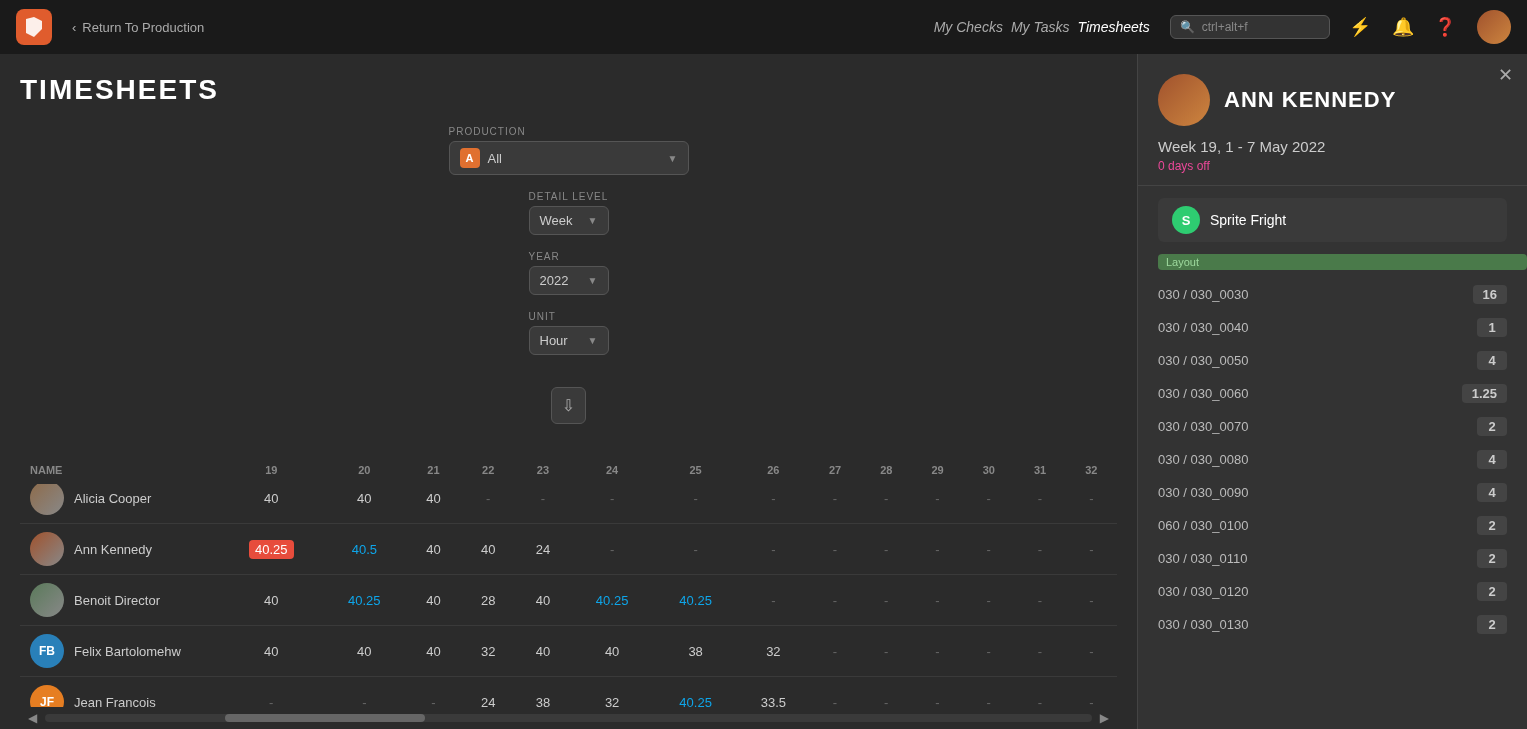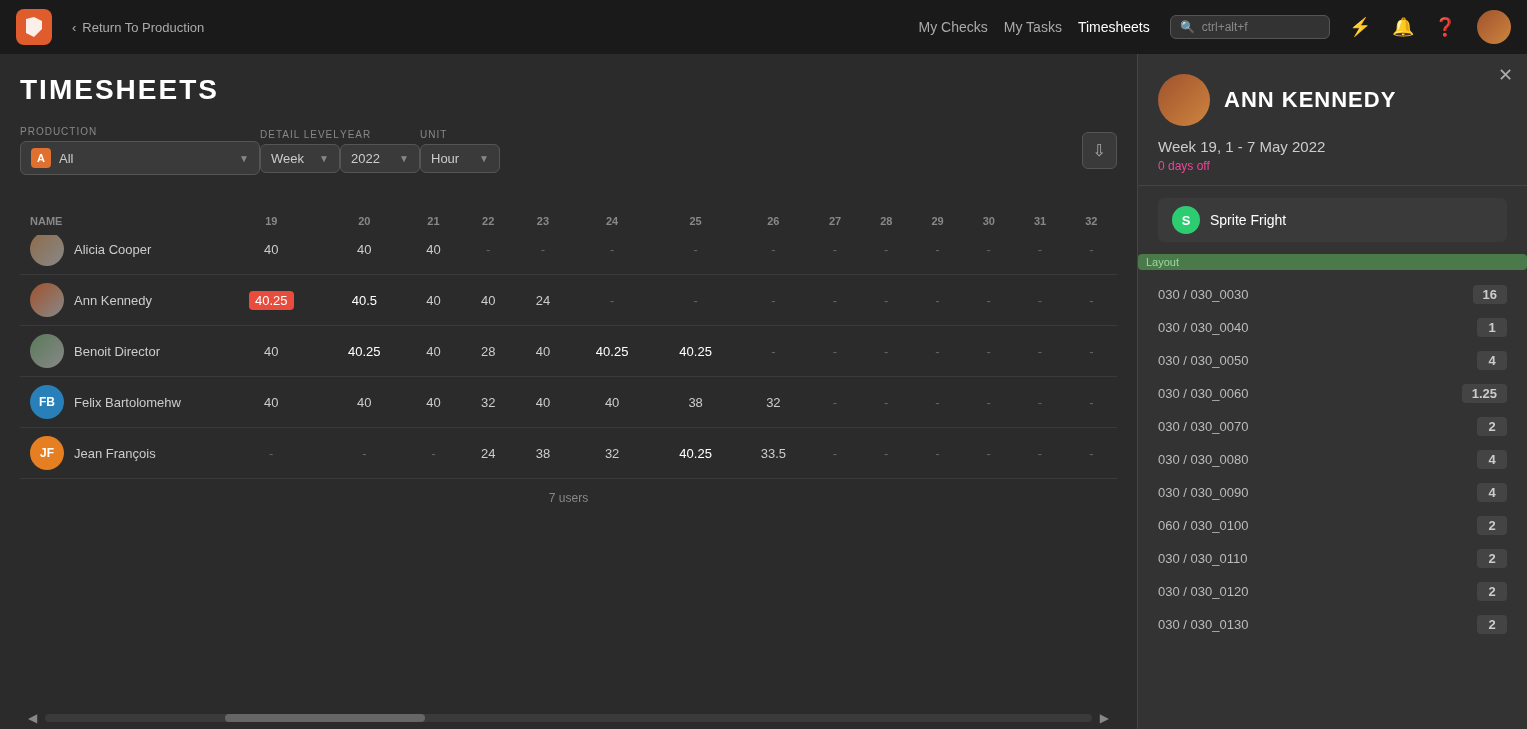--- a/index.html
+++ b/index.html
@@ -6,39 +6,39 @@
     body { background: #2b2b2b; color: #ccc; font-family: 'Segoe UI', Arial, sans-serif; font-size: 13px; height: 729px; overflow: hidden; }
 
     
     .topnav {
       display: flex; align-items: center; background: #1a1a1a; height: 54px; padding: 0 16px; gap: 20px;
     }
     .topnav .logo { width: 36px; height: 36px; background: #e05c2d; border-radius: 8px; display: flex; align-items: center; justify-content: center; flex-shrink: 0; }
     .topnav .logo svg { width: 24px; height: 24px; }
     .topnav .back-btn { display: flex; align-items: center; gap: 6px; color: #aaa; cursor: pointer; font-size: 13px; }
     .topnav .spacer { flex: 1; }
-    .topnav .nav-links { display: flex; gap: 16px; }
+    .topnav .nav-links { display: flex; gap: 8px; font-style: italic; }
     .topnav .nav-link { color: #aaa; cursor: pointer; font-size: 14px; }
     .topnav .nav-link.active { color: #fff; }
     .topnav .search-box {
       display: flex; align-items: center; background: #333; border: 1px solid #555; border-radius: 6px;
       padding: 4px 10px; gap: 6px; color: #888; font-size: 12px; width: 160px;
     }
     .topnav .icon-btn { color: #aaa; cursor: pointer; font-size: 18px; }
     .topnav .avatar-top { width: 34px; height: 34px; border-radius: 50%; background: #888; overflow: hidden; flex-shrink: 0; }
 
     
     .main-container { display: flex; height: calc(729px - 54px); }
 
     
     .left-panel { flex: 1; overflow: hidden; display: flex; flex-direction: column; padding: 20px 20px 0 20px; }
     .page-title { font-size: 28px; font-weight: bold; color: #fff; letter-spacing: 2px; margin-bottom: 20px; }
 
     
-    .filters-row { display: flex; align-items: center; margin-bottom: 20px; flex-wrap: nowrap; }
+    .filters-row { display: flex; align-items: center; gap: 16px; margin-bottom: 20px; flex-wrap: nowrap; flex-direction: column; }
     .filter-group { display: flex; flex-direction: column; gap: 4px; }
     .filter-label { font-size: 10px; color: #888; letter-spacing: 1px; text-transform: uppercase; }
     .filter-select {
       display: flex; align-items: center; background: #3a3a3a; border: 1px solid #555; border-radius: 6px;
       padding: 6px 10px; gap: 8px; cursor: pointer; color: #ccc; font-size: 13px; min-width: 80px;
     }
     .filter-select .chevron { margin-left: auto; color: #888; font-size: 10px; }
     .production-select { min-width: 240px; }
     .prod-avatar { width: 20px; height: 20px; border-radius: 4px; background: #e07030; display: inline-flex; align-items: center; justify-content: center; color: #fff; font-size: 11px; font-weight: bold; flex-shrink: 0; }
     .filter-spacer { flex: 1; }
@@ -54,21 +54,21 @@
       background: #2b2b2b; color: #888; font-size: 11px; text-transform: uppercase;
       padding: 8px 10px; text-align: center; border-bottom: 1px solid #444; position: sticky; top: 12px; z-index: 2;
     }
     thead th.name-col { text-align: left; width: 200px; }
     tbody tr { border-bottom: 1px solid #3a3a3a; }
     tbody td { padding: 10px 10px; text-align: center; color: #ccc; font-size: 13px; }
     tbody tr td:first-child { text-align: right; }
     .user-avatar { width: 34px; height: 34px; border-radius: 50%; background: #555; overflow: hidden; flex-shrink: 0; }
     .avatar-initials { width: 34px; height: 34px; border-radius: 50%; display: flex; align-items: center; justify-content: center; font-size: 12px; font-weight: bold; color: #fff; flex-shrink: 0; }
     .cell-highlight-red { background: #e74c3c; color: #fff; border-radius: 4px; padding: 2px 6px; display: inline-block; }
-    .cell-red { color: #ffffff; }
+    .cell-red { color: #0ea5e9; }
     .cell-dash { color: #666; }
     .footer-row { text-align: center; padding: 12px; color: #888; font-size: 12px; }
 
     
     .scroll-bar-row { display: flex; align-items: center; background: #2b2b2b; padding: 4px 0; }
     .scroll-arrow { color: #888; cursor: pointer; padding: 0 8px; font-size: 12px; }
     .scroll-track { flex: 1; height: 8px; background: #3a3a3a; border-radius: 4px; position: relative; }
     .scroll-thumb { width: 200px; height: 8px; background: #666; border-radius: 4px; position: absolute; left: 180px; }
 
     
@@ -84,21 +84,21 @@
     .right-week { font-size: 15px; color: #ccc; margin-bottom: 4px; }
     .right-days-off { font-size: 12px; color: #ec4899; }
 
     .production-badge {
       display: flex; align-items: center; gap: 10px; background: #3a3a3a; border-radius: 6px;
       padding: 8px 14px; margin: 12px 20px;
     }
     .prod-badge-icon { width: 28px; height: 28px; border-radius: 50%; background: #2ecc71; display: flex; align-items: center; justify-content: center; color: #fff; font-size: 13px; font-weight: bold; }
     .prod-badge-name { color: #fff; font-size: 14px; }
 
-    .layout-tag { background: #4a7a4a; color: #9dd99d; font-size: 11px; border-radius: 4px; padding: 2px 8px; margin-bottom: 8px; display: inline-block; }
+    .layout-tag { background: #4a7a4a; color: #9dd99d; font-size: 11px; border-radius: 4px; padding: 2px 8px; margin-left: 20px; margin-bottom: 8px; display: inline-block; }
 
     .shots-list { flex: 1; overflow-y: auto; padding: 0 10px 10px 10px; }
     .shot-row { display: flex; align-items: center; justify-content: space-between; padding: 7px 10px; border-radius: 4px; }
     .shot-name { color: #bbb; font-size: 13px; }
     .shot-value { color: #ccc; font-size: 13px; font-weight: bold; background: #444; border-radius: 4px; padding: 2px 10px; min-width: 30px; text-align: center; }
     .name-cell-inner { display: flex; align-items: center; gap: 10px; padding: 8px 10px; }
   </style>
 </head>
 <body>
 

